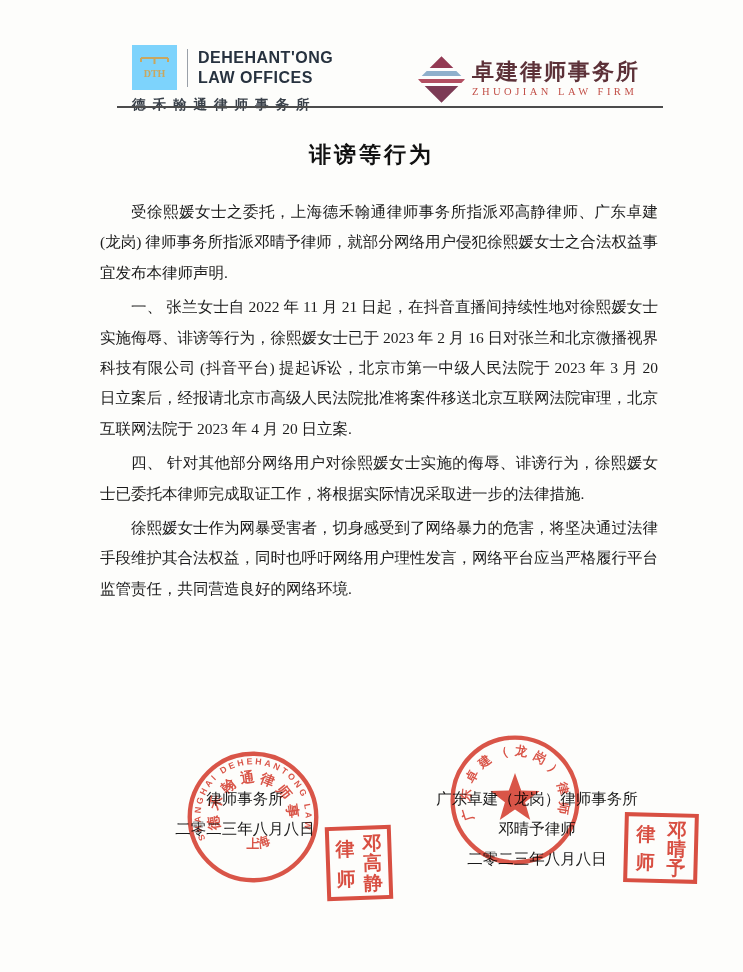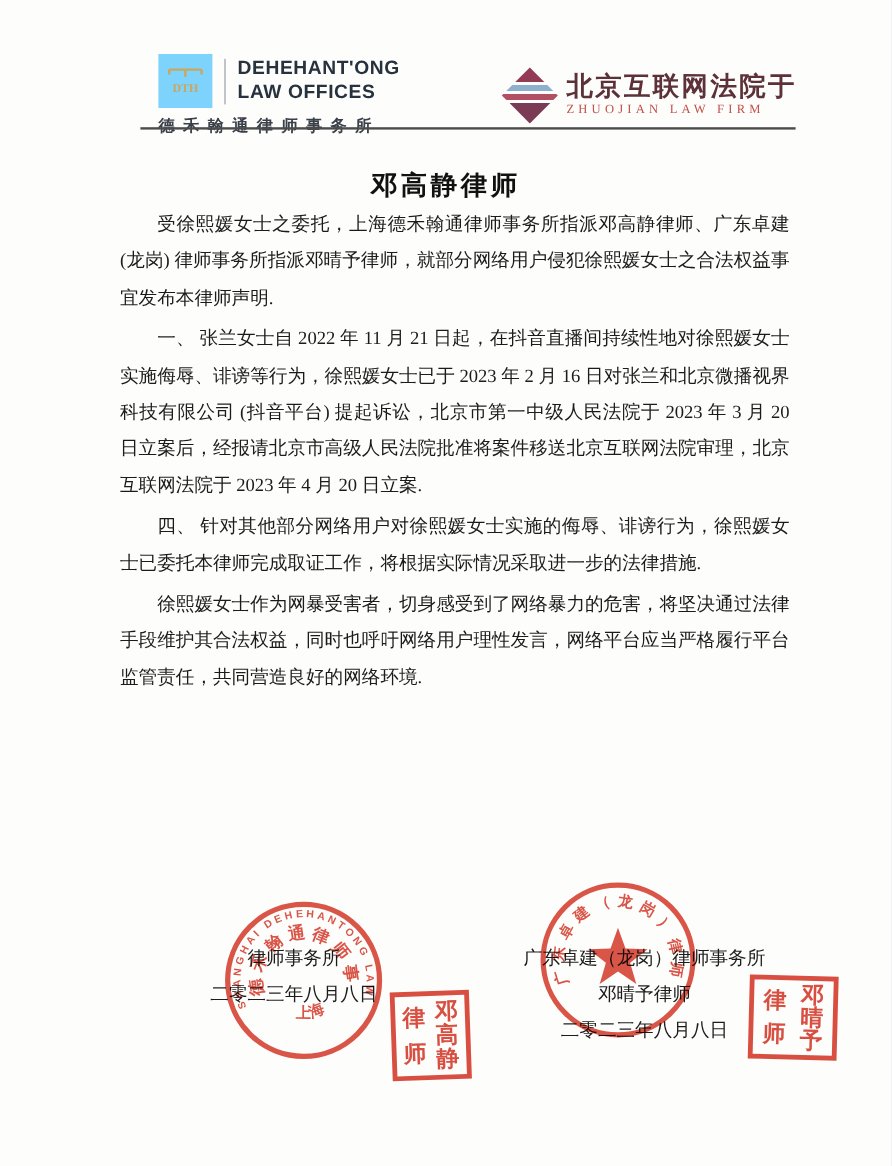--- a/index.html
+++ b/index.html
@@ -53,21 +53,21 @@
     margin-top:2px;white-space:nowrap;
   }
   .header-rule{position:absolute;left:117px;top:106px;width:546px;height:2px;background:#4c4c4c;}
   
   .doc-title{
     position:absolute;left:0;top:140px;width:100%;
     text-align:center;font-size:22px;font-weight:bold;
     letter-spacing:3px;color:#111;
   }
   .doc-body{
-    position:absolute;left:100px;top:173px;width:558px;
+    position:absolute;left:100px;top:197px;width:558px;
     font-size:15.5px;line-height:30.4px;text-align:justify;
     color:#1b1b1b;
   }
   .doc-body p{margin:0 0 4px 0;text-indent:2em;}
   
   .sig-block{position:absolute;width:240px;text-align:center;font-size:15.5px;line-height:30px;color:#1b1b1b;}
   .sig-left{left:125px;top:784px;}
   .sig-right{left:417px;top:784px;}
   .sig-block div{white-space:nowrap;}
   
@@ -109,28 +109,28 @@
         <div>DEHEHANT'ONG</div>
         <div>LAW OFFICES</div>
       </div>
     </div>
     <div class="dht-cn">德禾翰通律师事务所</div>
   </div>
 
   <div class="logo-right">
     <div class="zj-diamond"></div>
     <div class="zj-text">
-      <div class="zj-cn">北京互联网法院于</div>
+      <div class="zj-cn">卓建律师事务所</div>
       <div class="zj-en">ZHUOJIAN LAW FIRM</div>
     </div>
   </div>
 
   <div class="header-rule"></div>
 
-  <div class="doc-title">邓高静律师</div>
+  <div class="doc-title">诽谤等行为</div>
 
   <div class="doc-body">
     <p>受徐熙媛女士之委托，上海德禾翰通律师事务所指派邓高静律师、广东卓建 (龙岗) 律师事务所指派邓晴予律师，就部分网络用户侵犯徐熙媛女士之合法权益事宜发布本律师声明.</p>
     <p>一、 张兰女士自 2022 年 11 月 21 日起，在抖音直播间持续性地对徐熙媛女士实施侮辱、诽谤等行为，徐熙媛女士已于 2023 年 2 月 16 日对张兰和北京微播视界科技有限公司 (抖音平台) 提起诉讼，北京市第一中级人民法院于 2023 年 3 月 20 日立案后，经报请北京市高级人民法院批准将案件移送北京互联网法院审理，北京互联网法院于 2023 年 4 月 20 日立案.</p>
     <p>四、 针对其他部分网络用户对徐熙媛女士实施的侮辱、诽谤行为，徐熙媛女士已委托本律师完成取证工作，将根据实际情况采取进一步的法律措施.</p>
     <p>徐熙媛女士作为网暴受害者，切身感受到了网络暴力的危害，将坚决通过法律手段维护其合法权益，同时也呼吁网络用户理性发言，网络平台应当严格履行平台监管责任，共同营造良好的网络环境.</p>
   </div>
 
   <div class="sig-block sig-left">
     <div>律师事务所</div>

